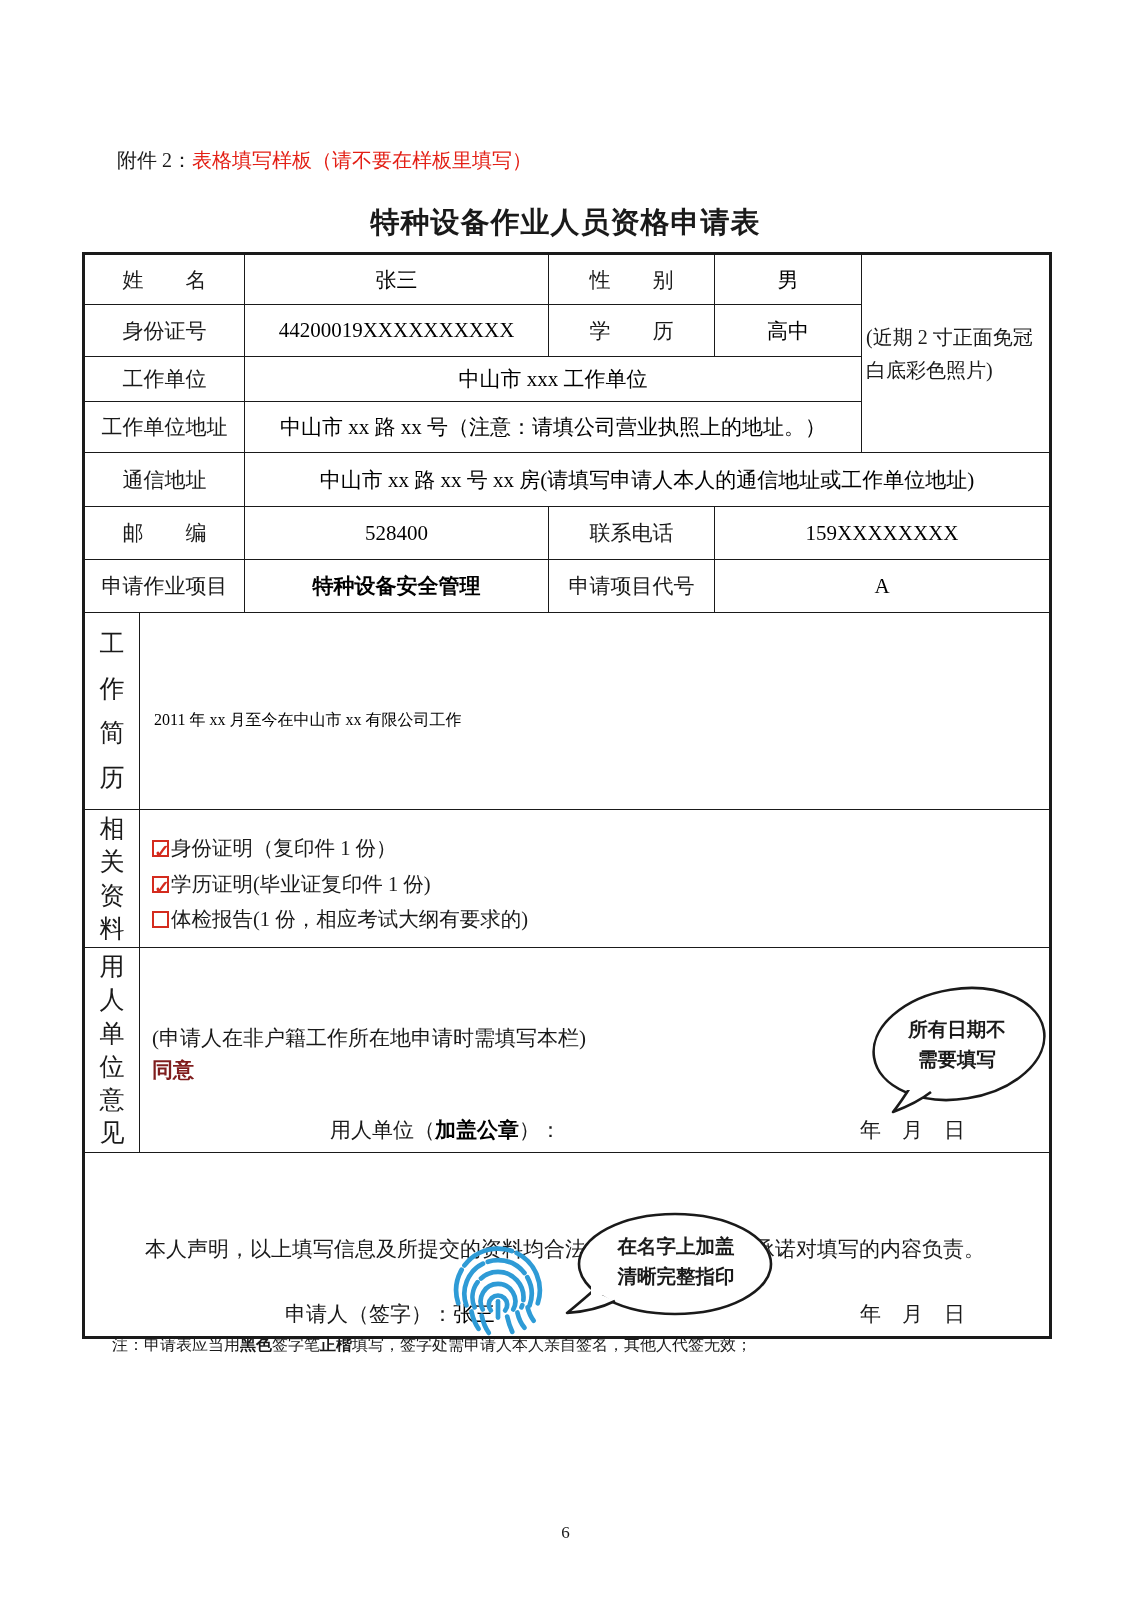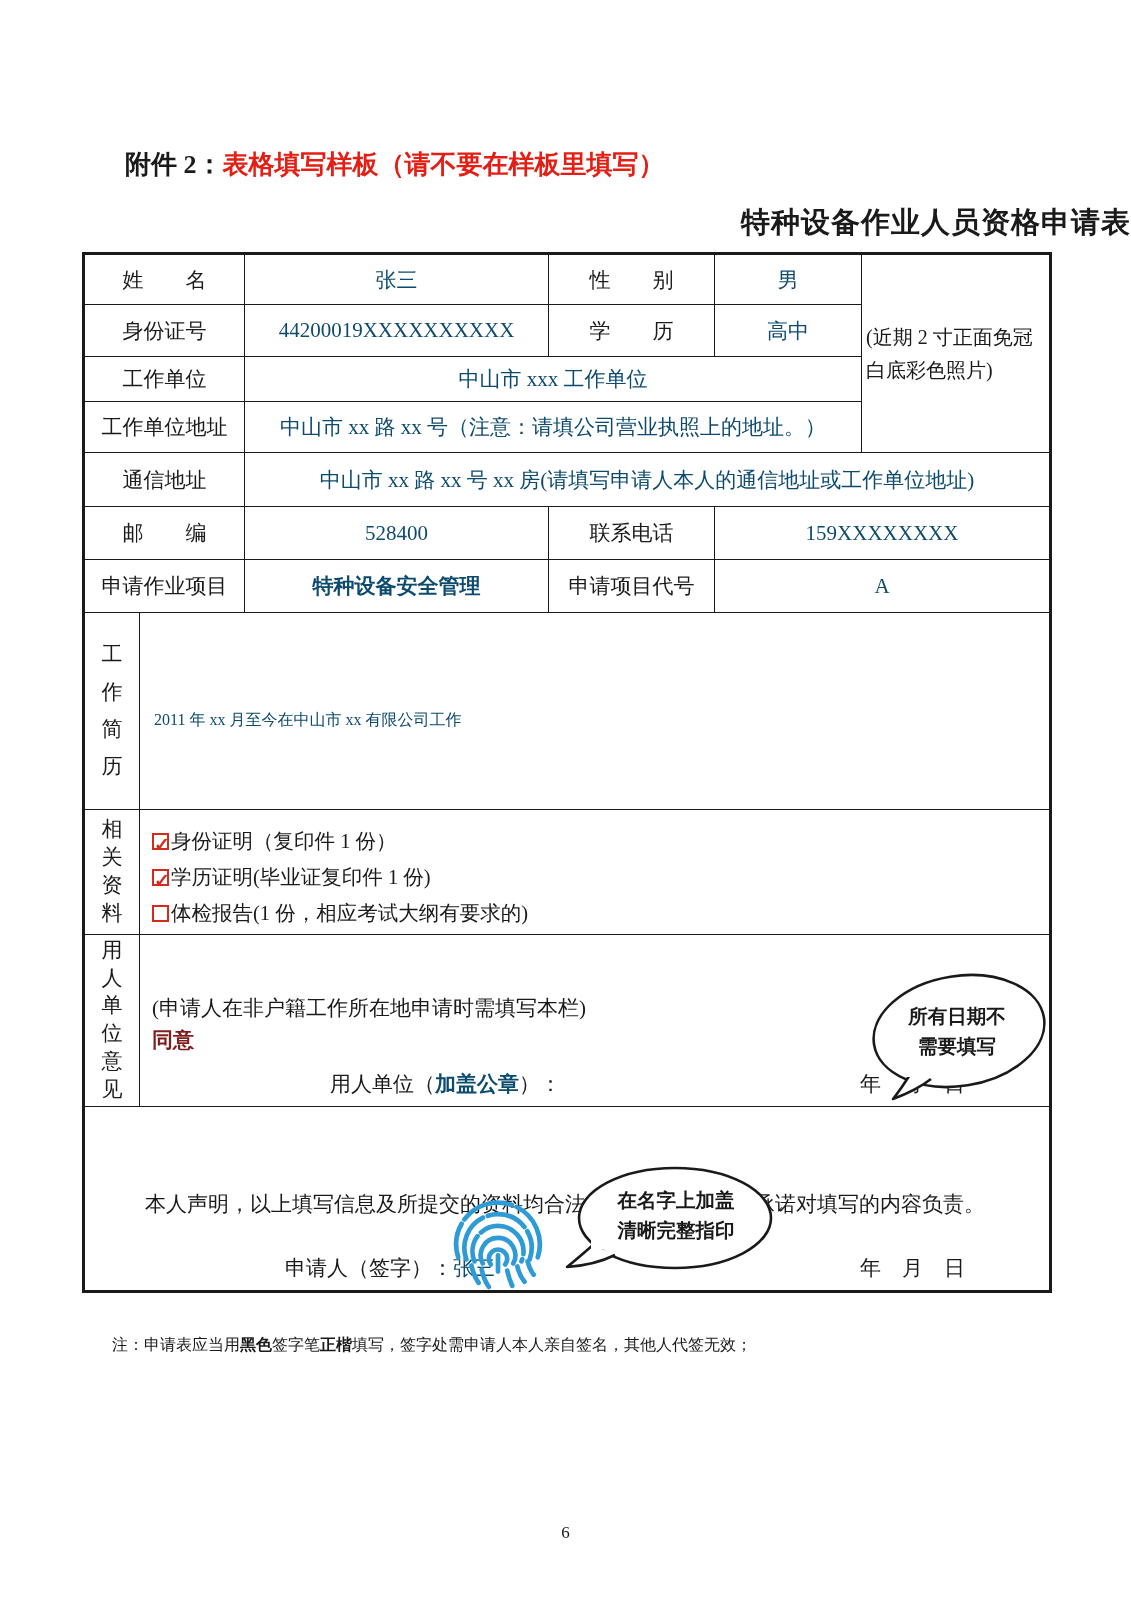--- a/index.html
+++ b/index.html
@@ -8,37 +8,37 @@
     font-family: "Liberation Serif", "DejaVu Serif", serif;
     color: #1a1a1a;
   }
   .page {
     position: relative;
     width: 1131px;
     height: 1600px;
     background: #ffffff;
     overflow: hidden;
   }
-  .red  { color: #0c4a6e; }
+  .red  { color: #000000; }
   .bold { font-weight: bold; }
 
   
   .attachment-line {
     position: absolute;
-    left: 125px; top: 147px;
-    font-size: 26px;
-    font-weight: bold;
+    left: 117px; top: 147px;
+    font-size: 20px;
+    font-weight: normal;
     white-space: nowrap;
   }
   .attachment-line .att-title { color: #e31e14; }
   .form-title {
     position: absolute;
     left: 0; top: 203px;
     width: 1131px;
-    text-align: right;
+    text-align: center;
     font-size: 29px;
     font-weight: bold;
     letter-spacing: 1px;
   }
 
   
   table.form-table {
     position: absolute;
     left: 82px; top: 252px;
     width: 967px;
@@ -60,21 +60,21 @@
     line-height: 1.65;
     padding: 4px 14px;
     vertical-align: middle;
   }
   td.vlabel { text-align: center; padding: 0; }
   .vchars {
     width: 1.05em;
     margin: 0 auto;
     word-break: break-all;
     text-align: center;
-    font-size: 21px;
+    font-size: 25px;
   }
   .vchars.loose { line-height: 1.78; }
   .vchars.tight { line-height: 1.33; }
 
   td.content { vertical-align: top; position: relative; }
 
   .history-text { padding: 18px 6px 0 10px; font-size: 16px; }
 
   .materials-list { padding: 12px 6px 0 8px; font-size: 20.5px; line-height: 1.75; }
   .material-item { display: block; white-space: nowrap; }

